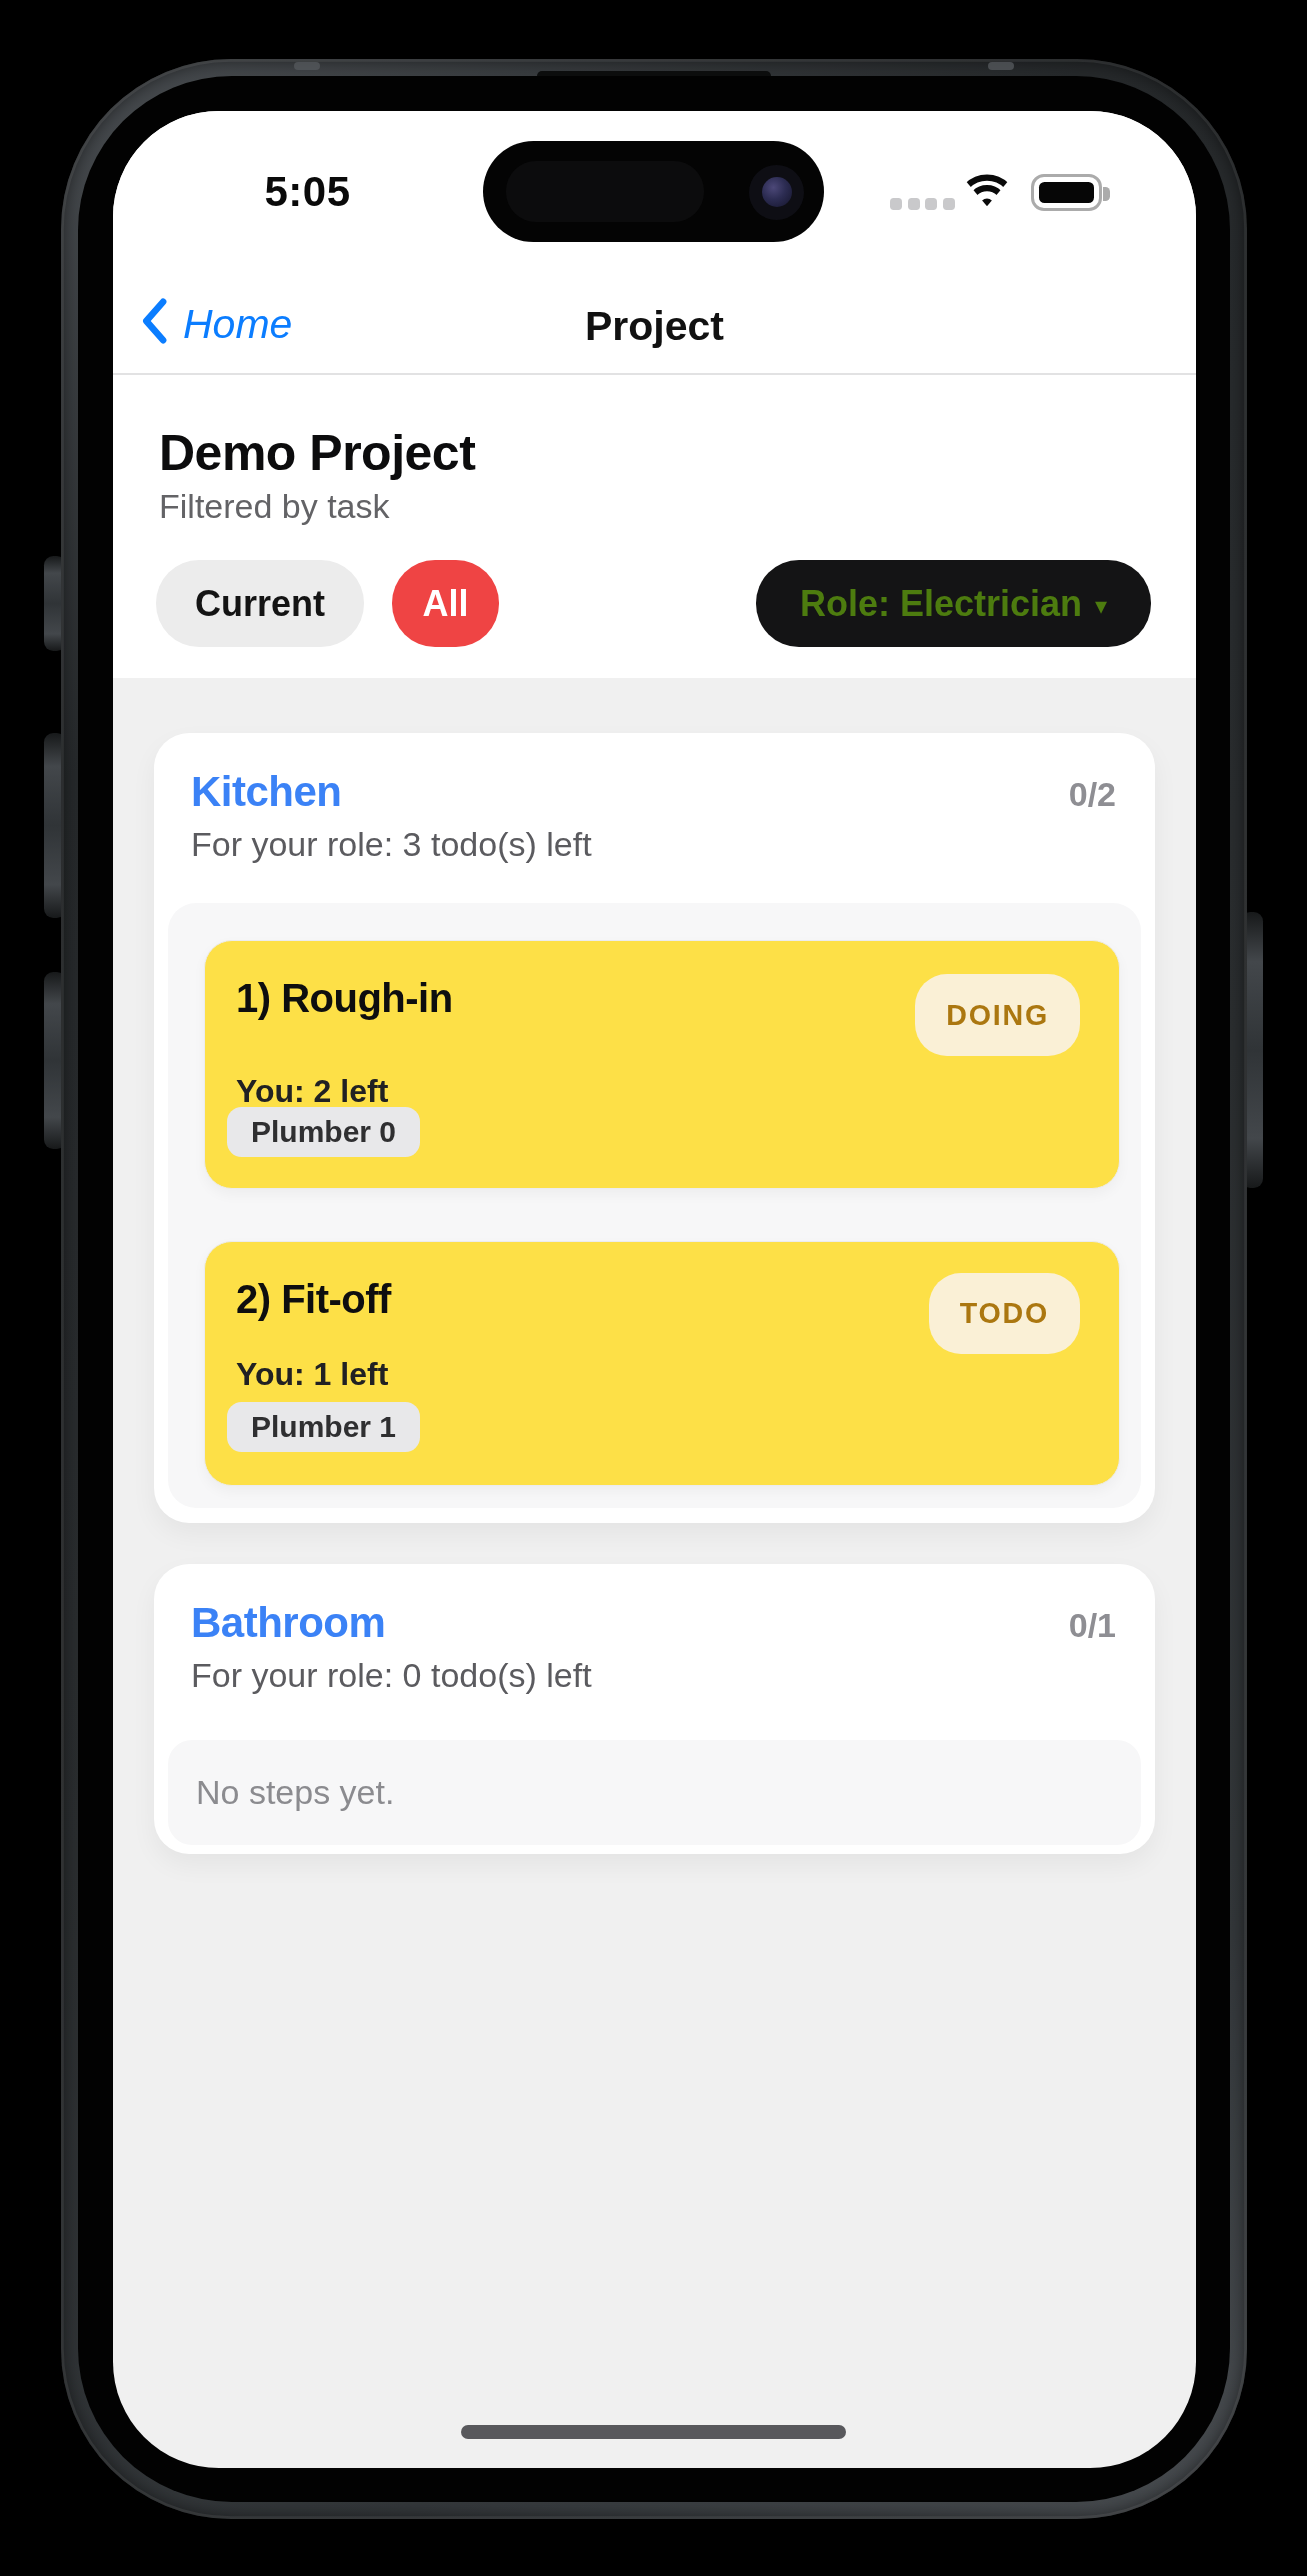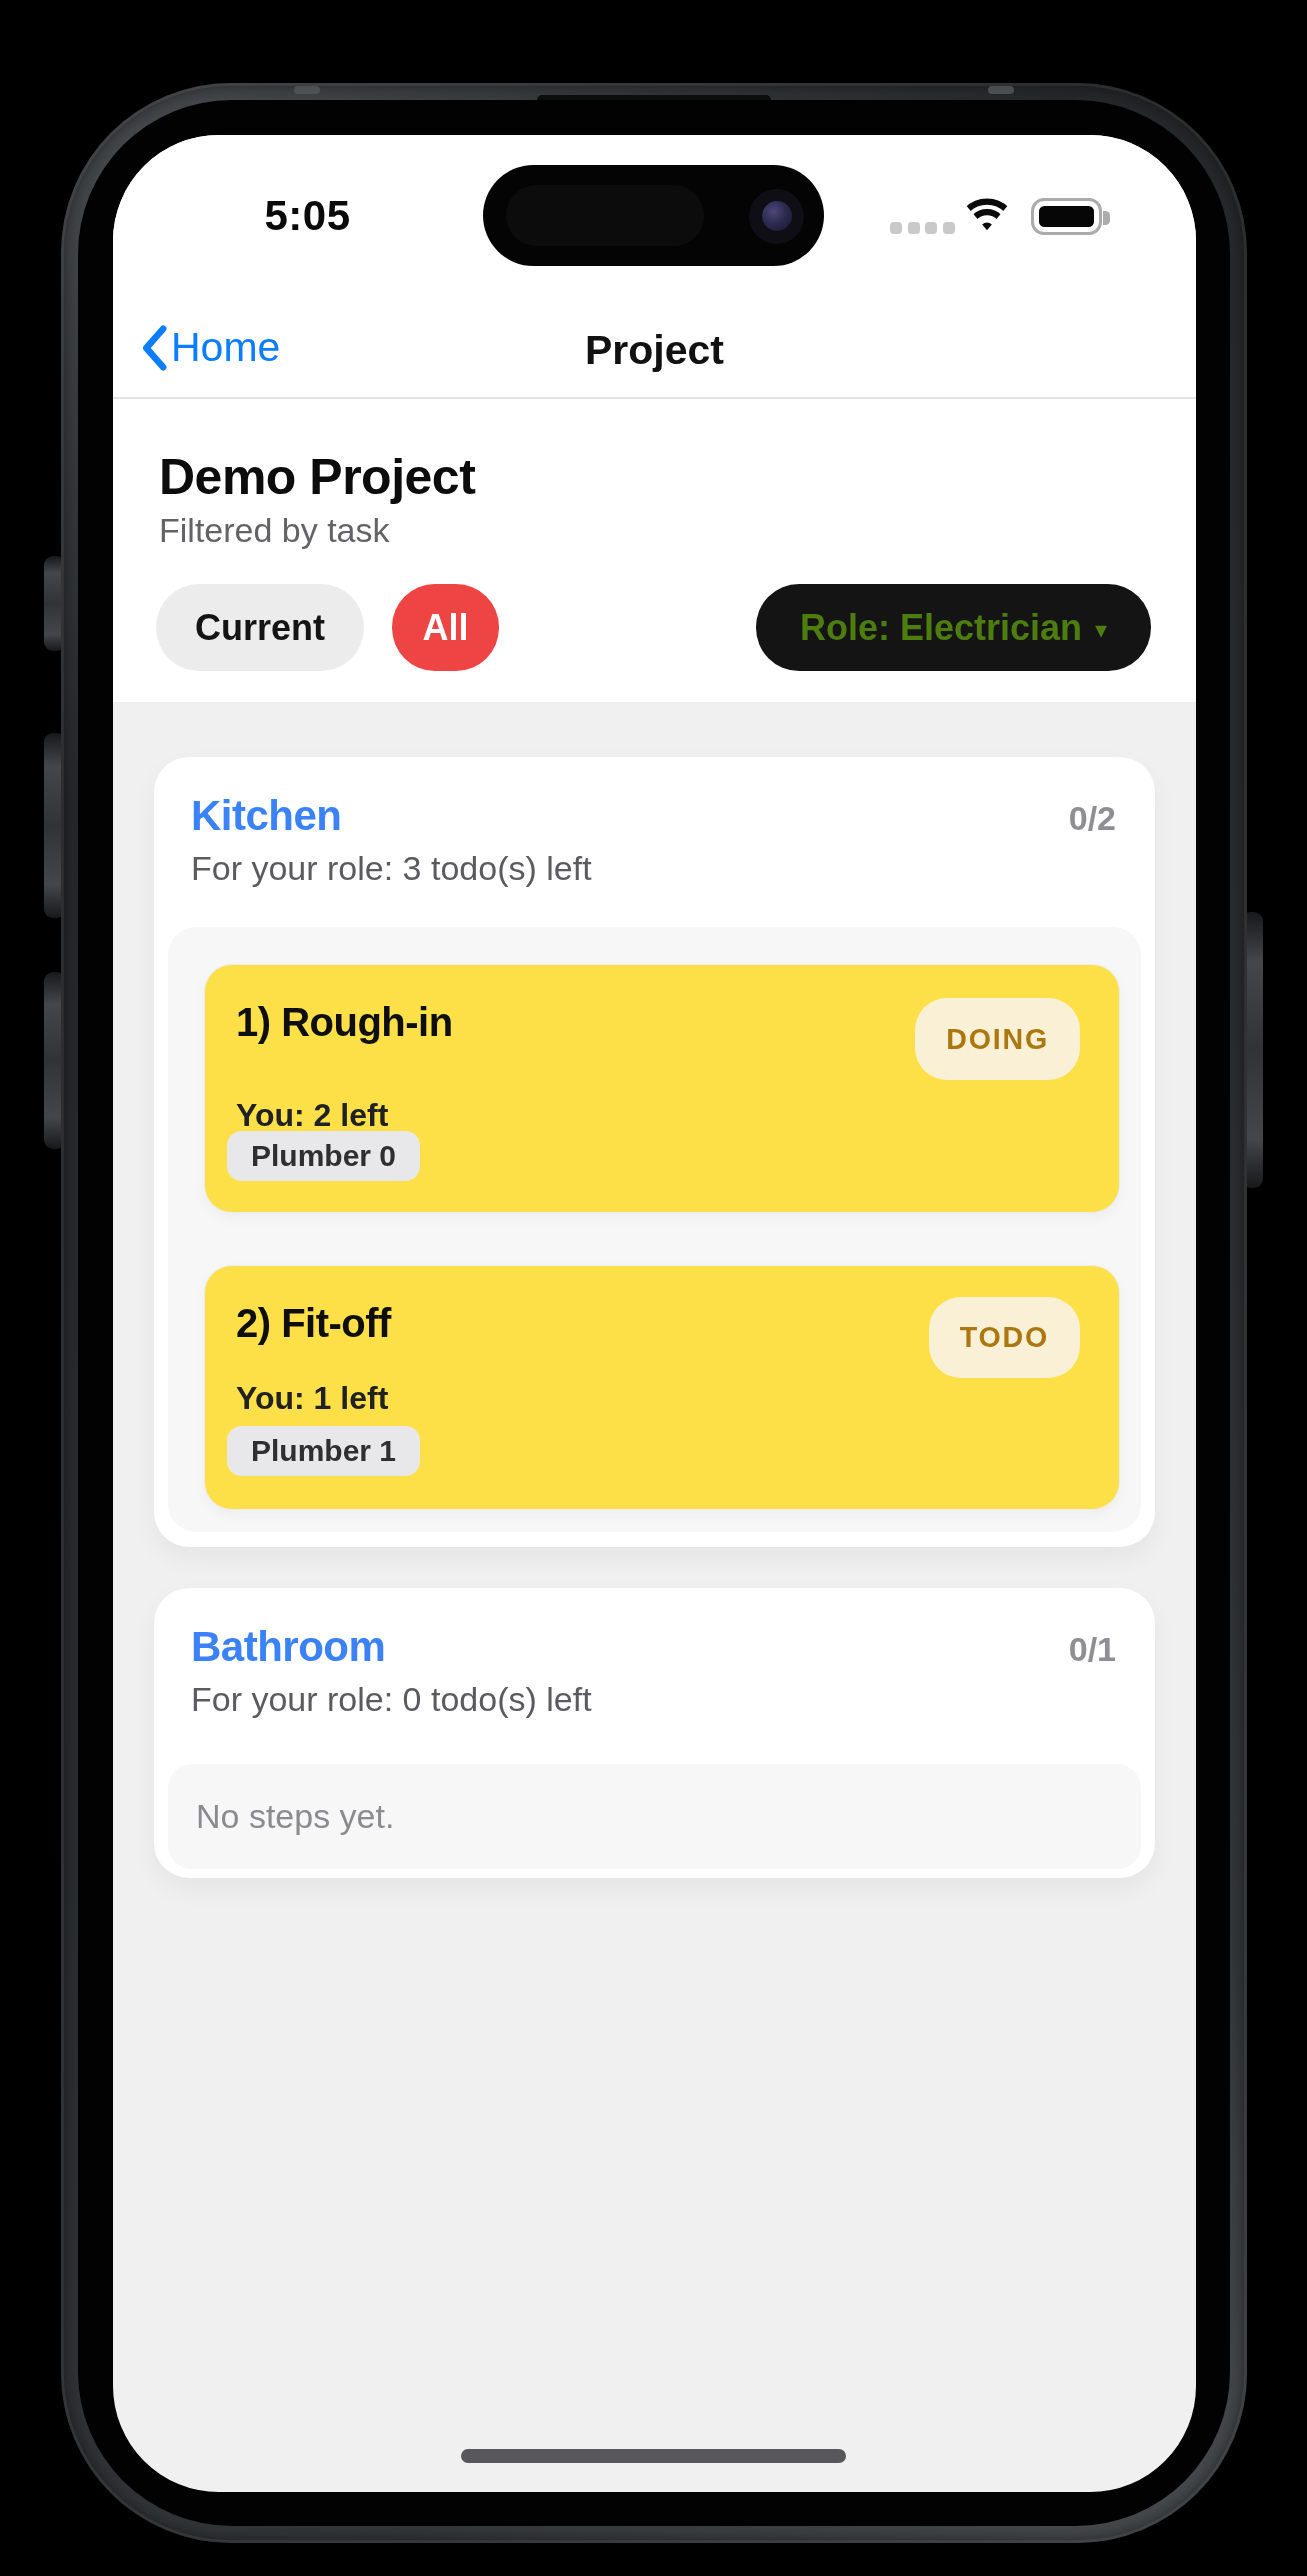--- a/index.html
+++ b/index.html
@@ -15,21 +15,20 @@
   }
   .btn-action{left:44px;top:556px;height:95px;}
   .btn-volup{left:44px;top:733px;height:185px;}
   .btn-voldown{left:44px;top:972px;height:177px;}
   .btn-power{left:1241px;top:912px;height:276px;}
   .phone{
     position:absolute;left:61px;top:59px;width:1186px;height:2460px;
     border-radius:170px;z-index:1;
     background:linear-gradient(145deg,#4a4e52,#26292b 22%,#2b2e30 55%,#34383b 82%,#4a4e52);
     box-shadow:inset 0 0 0 2.8px rgba(255,255,255,0.08), inset 0 0 20px rgba(0,0,0,0.65);
-    margin-top:24px;
   }
   .bezel{
     position:absolute;left:16.6px;top:16.6px;right:16.6px;bottom:16.6px;
     border-radius:154px;background:#020202;
   }
   .antenna-slit{position:absolute;top:2.8px;width:26px;height:8.3px;border-radius:4.6px;background:#54585b;opacity:.8;}
   .slit-left{left:233px;}
   .slit-right{left:927px;}
   .top-groove{position:absolute;left:476px;top:12px;width:234px;height:10px;border-radius:5.5px;background:#0c0d0d;}
   
@@ -47,21 +46,21 @@
   
   .time{position:absolute;left:93px;top:53px;width:203px;height:55px;line-height:55px;
     text-align:center;font-size:42px;font-weight:700;color:#0a0a0a;letter-spacing:0.5px;}
   .cell-dots{position:absolute;left:777px;top:87px;width:74px;height:13px;display:flex;gap:5.5px;}
   .cell-dots i{width:12px;height:12px;border-radius:3.7px;background:#c9c9cb;}
   .wifi{position:absolute;left:850px;top:61px;width:48px;height:37px;}
   .battery{position:absolute;left:918px;top:63px;width:71px;height:37px;border:3.7px solid #ababab;border-radius:13px;box-sizing:border-box;}
   .battery-fill{position:absolute;left:4.6px;top:4.6px;right:4.6px;bottom:4.6px;background:#060606;border-radius:5.5px;}
   .battery-nub{position:absolute;right:-11px;top:10px;width:7.4px;height:14px;background:#ababab;border-radius:0 4.6px 4.6px 0;}
   
-  .nav-back{position:absolute;left:25px;top:189px;height:48px;display:flex;align-items:flex-start;gap:2px;cursor:pointer;}
+  .nav-back{position:absolute;left:25px;top:189px;height:48px;display:flex;align-items:flex-end;gap:14px;cursor:pointer;font-style:italic;}
   .nav-back-label{font-size:41px;color:#0b7dff;font-weight:400;}
   .nav-title{position:absolute;left:0;top:192px;width:1083px;text-align:center;font-size:41px;font-weight:700;color:#111;}
   .nav-sep{position:absolute;left:0;top:262px;width:1083px;height:1.8px;background:#e2e2e3;}
   
   .proj-title{position:absolute;left:46px;top:313px;font-size:50px;font-weight:800;color:#0c0c0d;letter-spacing:-0.5px;}
   .proj-sub{position:absolute;left:46px;top:376px;font-size:34px;color:#636366;}
   
   .chip{position:absolute;top:449px;height:87px;border-radius:43px;display:flex;align-items:center;justify-content:center;
     font-size:36px;font-weight:700;box-sizing:border-box;cursor:pointer;}
   .chip-current{left:43px;width:208px;background:#ececec;color:#141414;}

